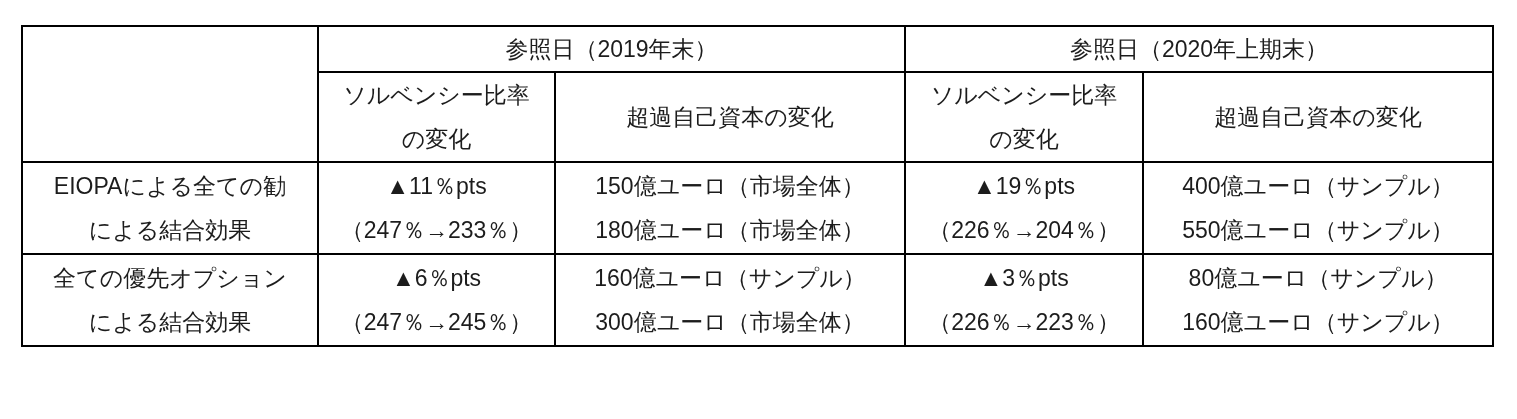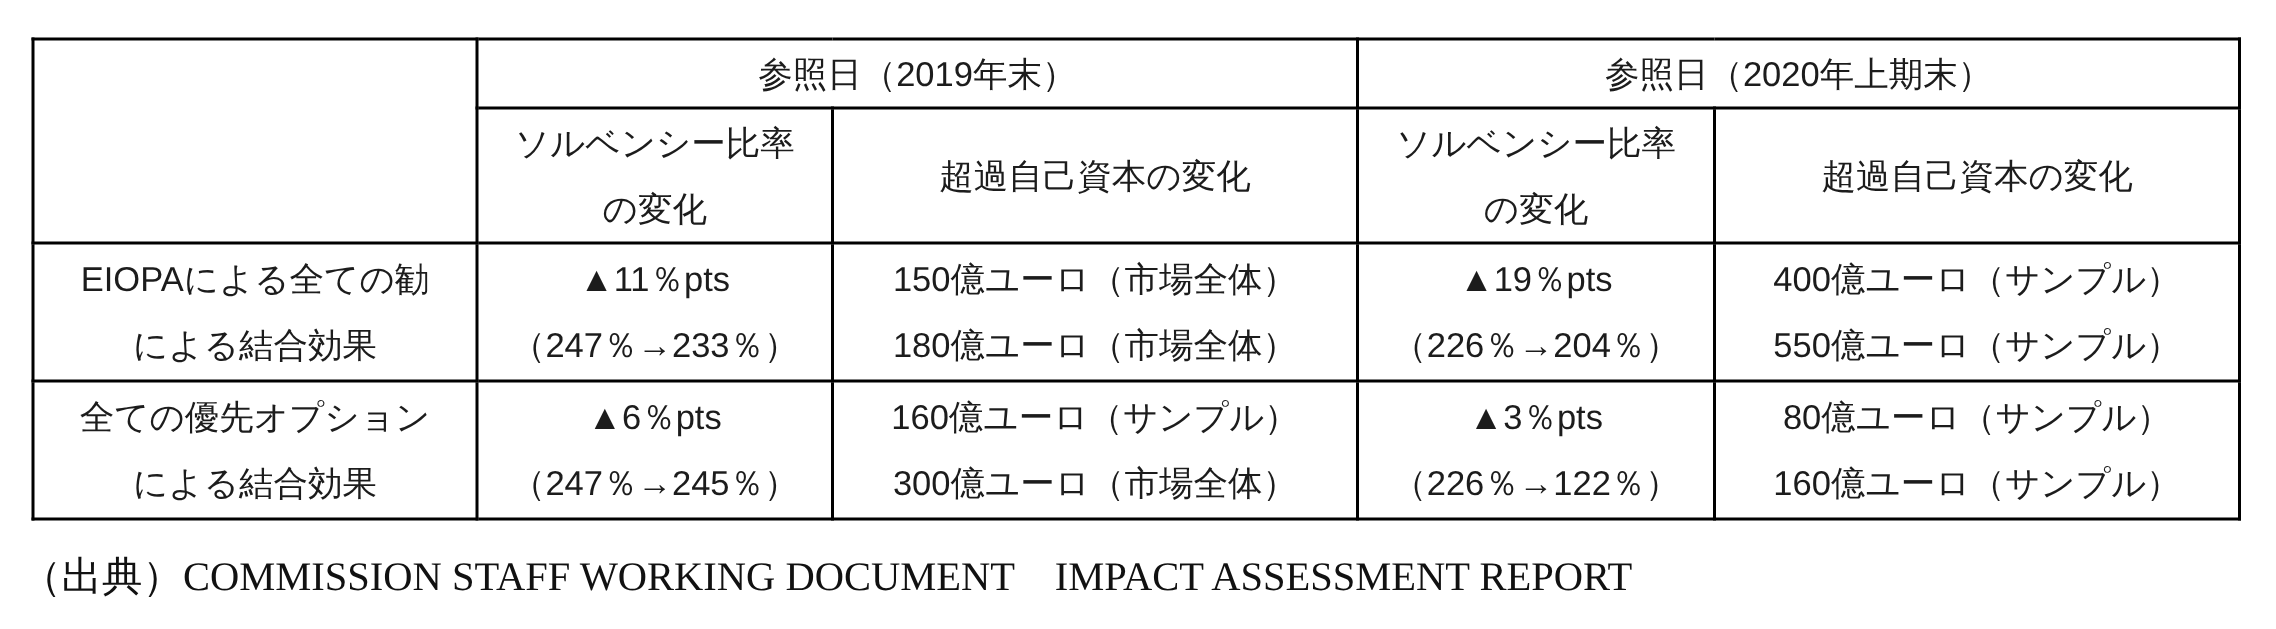--- a/index.html
+++ b/index.html
@@ -116,25 +116,24 @@
       <td>
         <div class="cellline">▲6％pts</div>
         <div class="cellline">（247％→245％）</div>
       </td>
       <td>
         <div class="cellline">160億ユーロ（サンプル）</div>
         <div class="cellline">300億ユーロ（市場全体）</div>
       </td>
       <td>
         <div class="cellline">▲3％pts</div>
-        <div class="cellline">（226％→122％）</div>
+        <div class="cellline">（226％→223％）</div>
       </td>
       <td>
         <div class="cellline">80億ユーロ（サンプル）</div>
         <div class="cellline">160億ユーロ（サンプル）</div>
       </td>
     </tr>
   </tbody>
     </table>
 
-  <div class="footer-note">（出典）COMMISSION STAFF WORKING DOCUMENT　IMPACT ASSESSMENT REPORT</div>
 
 </div>
 
 </body></html>

